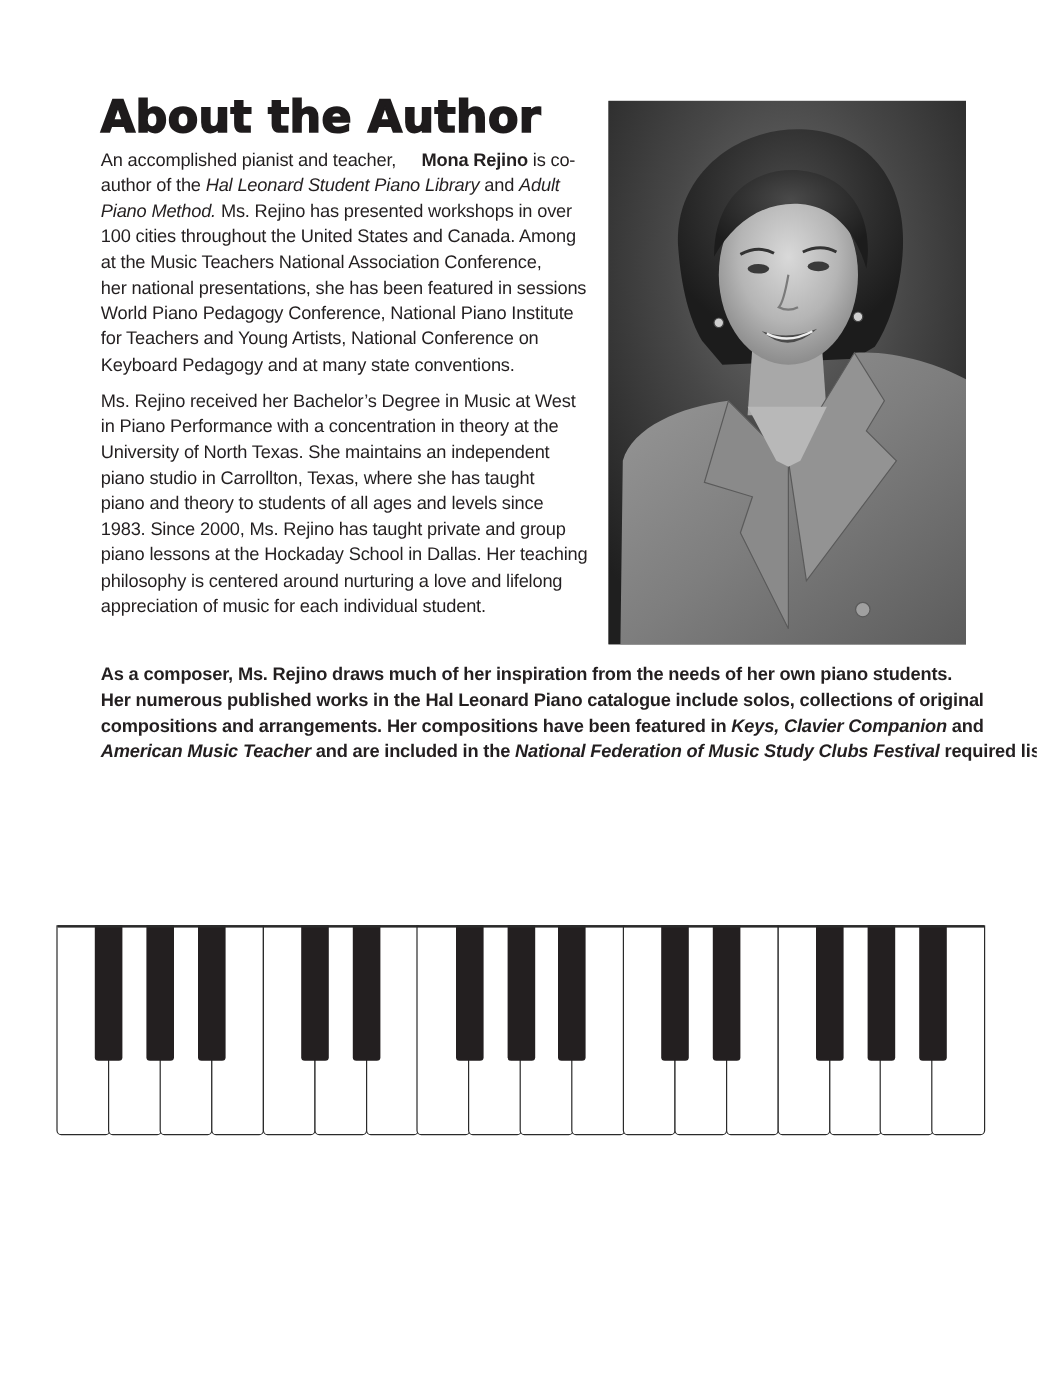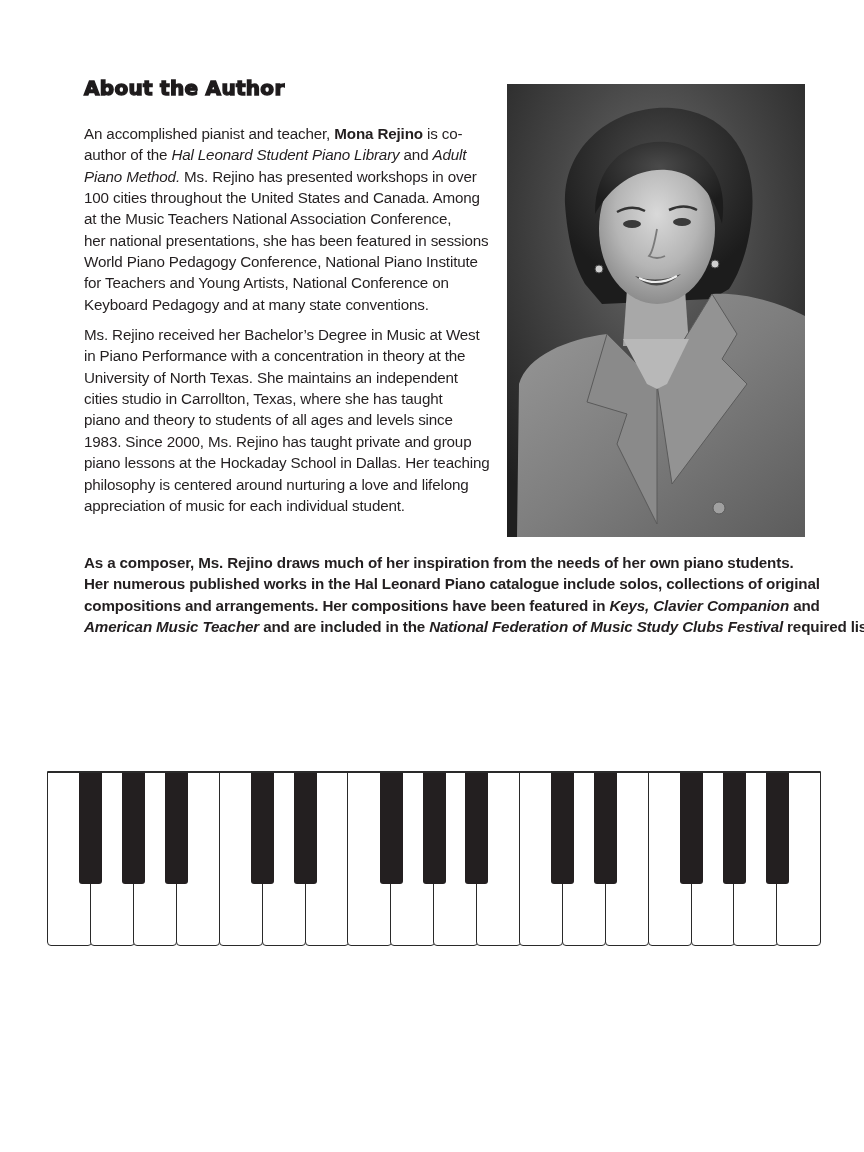--- a/index.html
+++ b/index.html
@@ -15,21 +15,21 @@
       color: #231f20;
       font-family: "Liberation Sans", "DejaVu Sans", sans-serif;
     }
     .page-title {
       position: absolute;
       left: 84px;
       top: 76px;
       margin: 0;
       font-family: "DejaVu Sans", sans-serif;
       font-weight: 900;
-      font-size: 20px;
+      font-size: 37px;
       letter-spacing: 0.3px;
       color: #1e1b1c;
       -webkit-text-stroke: 1.4px #1e1b1c;
       white-space: nowrap;
     }
     .col-text {
       position: absolute;
       left: 84px;
       top: 123px;
       width: 410px;
@@ -47,21 +47,21 @@
     .full-text {
       position: absolute;
       left: 84px;
       top: 552px;
       width: 730px;
       font-size: 15.2px;
       line-height: 21.35px;
       letter-spacing: -0.15px;
       font-weight: bold;
     }
-    b, .bold { font-weight: 700; }
+    b, .bold { font-weight: 700; margin-left: 17px; }
     i, .ital { font-style: italic; }
 
     
     .photo {
       position: absolute;
       left: 507px;
       top: 84px;
       width: 298px;
       height: 453px;
       overflow: hidden;
@@ -128,21 +128,21 @@
       <span class="line"><span>at the Music Teachers National Association Conference,</span></span>
       <span class="line"><span>her national presentations, she has been featured in sessions</span></span>
       <span class="line"><span>World Piano Pedagogy Conference, National Piano Institute</span></span>
       <span class="line"><span>for Teachers and Young Artists, National Conference on</span></span>
       <span class="line"><span>Keyboard Pedagogy and at many state conventions.</span></span>
     </p>
   <p class="para">
       <span class="line"><span>Ms. Rejino received her Bachelor’s Degree in Music at West</span></span>
       <span class="line"><span>in Piano Performance with a concentration in theory at the</span></span>
       <span class="line"><span>University of North Texas. She maintains an independent</span></span>
-      <span class="line"><span>cities studio in Carrollton, Texas, where she has taught</span></span>
+      <span class="line"><span>piano studio in Carrollton, Texas, where she has taught</span></span>
       <span class="line"><span>piano and theory to students of all ages and levels since</span></span>
       <span class="line"><span>1983. Since 2000, Ms. Rejino has taught private and group</span></span>
       <span class="line"><span>piano lessons at the Hockaday School in Dallas. Her teaching</span></span>
       <span class="line"><span>philosophy is centered around nurturing a love and lifelong</span></span>
       <span class="line"><span>appreciation of music for each individual student.</span></span>
     </p>
 </div>
 
 <div class="full-text">
   <p class="para">

